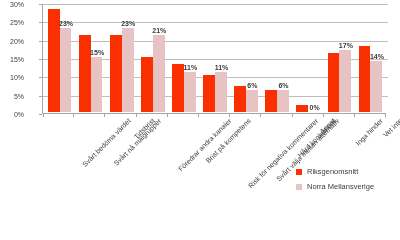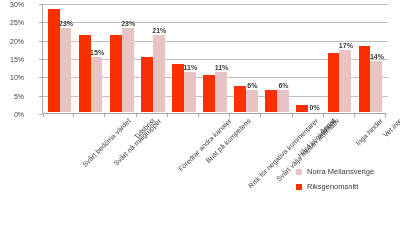--- a/index.html
+++ b/index.html
@@ -308,22 +308,22 @@
       <div class="cat" style="left: 175.753px;">Risk för negativa kommentarer</div>
       <div class="cat" style="left: 207.025px;">Svårt välja mellan alternativ</div>
       <div class="cat" style="left: 238.298px;">Hård konkurrens</div>
       <div class="cat" style="left: 269.571px;">Annat</div>
       <div class="cat" style="left: 300.844px;">Inga hinder</div>
       <div class="cat" style="left: 332.116px;">Vet inte</div>
     </div>
 
   <div class="legend" id="legend">
       <div class="legend-row">
+        <span class="legend-swatch s0"></span>
+        <span class="legend-text">Riksgenomsnitt</span>
+      </div>
+      <div class="legend-row">
         <span class="legend-swatch s1"></span>
         <span class="legend-text">Norra Mellansverige</span>
       </div>
-      <div class="legend-row">
-        <span class="legend-swatch s0"></span>
-        <span class="legend-text">Riksgenomsnitt</span>
-      </div>
     </div>
 
 </div>
 
 </body></html>

